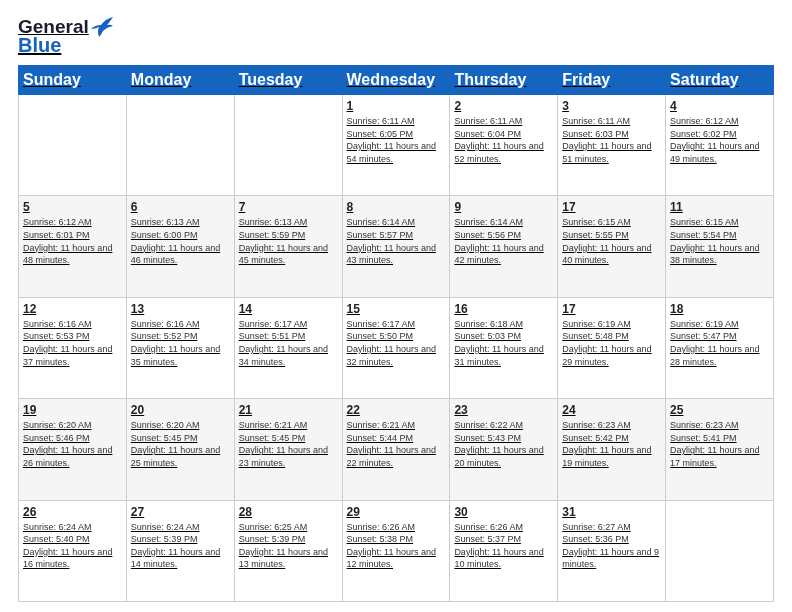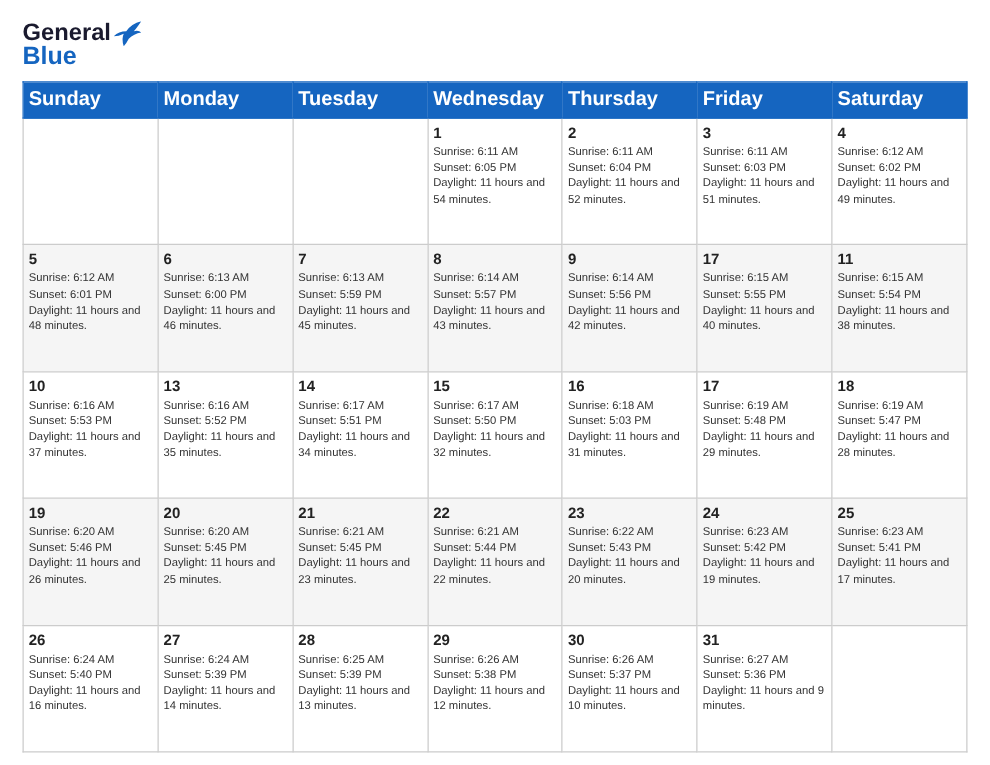--- a/index.html
+++ b/index.html
@@ -9,20 +9,21 @@
       width: 792px;
       height: 612px;
       overflow: hidden;
     }
     .page {
       width: 792px;
       height: 612px;
       padding: 16px 18px 10px 18px;
       display: flex;
       flex-direction: column;
+      text-decoration: underline;
     }
     .header {
       display: flex;
       justify-content: space-between;
       align-items: flex-start;
       margin-bottom: 8px;
     }
     .logo {
       display: flex;
       flex-direction: column;
@@ -186,21 +187,21 @@
           </td>
           <td>
             <div class="day-number">11</div>
             <div class="day-info" style="white-space: pre-line;">Sunrise: 6:15 AM
 Sunset: 5:54 PM
 Daylight: 11 hours and 38 minutes.</div>
           </td>
         </tr>
         <tr>
           <td>
-            <div class="day-number">10</div>
+            <div class="day-number">12</div>
             <div class="day-info" style="white-space: pre-line;">Sunrise: 6:16 AM
 Sunset: 5:53 PM
 Daylight: 11 hours and 37 minutes.</div>
           </td>
           <td>
             <div class="day-number">13</div>
             <div class="day-info" style="white-space: pre-line;">Sunrise: 6:16 AM
 Sunset: 5:52 PM
 Daylight: 11 hours and 35 minutes.</div>
           </td>

